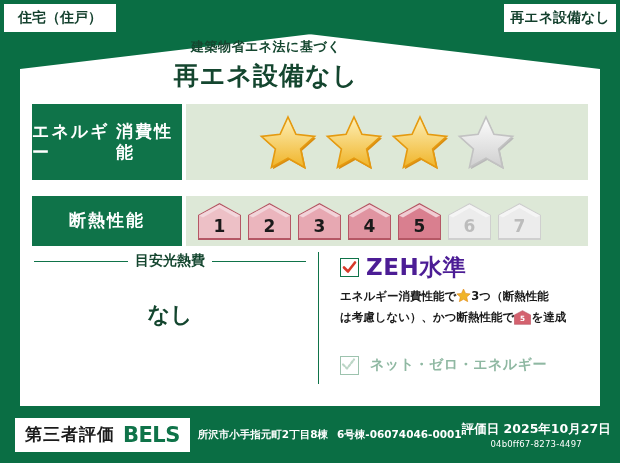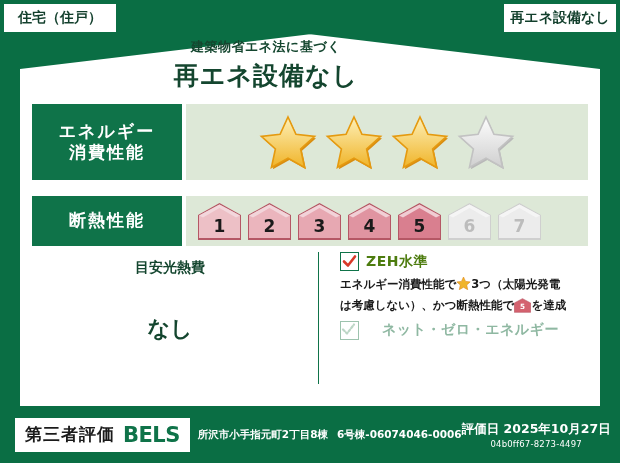--- a/index.html
+++ b/index.html
@@ -87,21 +87,21 @@
   }
   .row-energy { top: 104px; height: 76px; }
   .row-insul  { top: 196px; height: 50px; }
 
   .row-key {
     width: 150px;
     background: #0f7349;
     color: #ffffff;
     font-weight: bold;
     display: flex;
-    flex-direction: column;
+    flex-direction: row;
     align-items: center;
     justify-content: center;
     line-height: 1.25;
     font-size: 17px;
     letter-spacing: 2px;
     flex: none;
   }
   .row-val {
     flex: 1;
     margin-left: 4px;
@@ -138,21 +138,20 @@
   .cost-block {
     position: absolute;
     left: 34px; top: 252px;
     width: 272px;
     text-align: center;
   }
   .cost-head {
     display: flex; align-items: center; gap: 7px;
     color: #14462f; font-weight: bold; font-size: 14px;
     justify-content: center;
-    flex-direction: column;
   }
   .cost-head .rule { flex: 1; height: 1px; background: #0f7349; }
   .cost-value {
     margin-top: 30px;
     font-size: 22px;
     font-weight: bold;
     color: #14462f;
   }
 
   .divider-v {
@@ -169,36 +168,36 @@
   }
   .zeh-head { display: flex; align-items: center; gap: 7px; }
   .chk {
     width: 19px; height: 19px;
     border: 1.6px solid #0f7349;
     background: #fff;
     position: relative; flex: none;
   }
   .chk svg { position: absolute; left: 1px; top: 1px; }
   .zeh-title {
-    font-size: 14px; font-weight: bold; color: #4d7c0f;
+    font-size: 23px; font-weight: bold; color: #4c1d95;
     letter-spacing: .5px;
   }
   .zeh-desc {
     margin-top: 5px;
     font-size: 11.5px;
     line-height: 1.55;
     color: #1a1a1a;
     font-weight: bold;
   }
   .inline-star { display:inline-block; vertical-align:-3px; }
   .inline-house { display:inline-block; vertical-align:-4px; }
 
   .zeh-sub {
-    margin-top: 2px;
-    display: flex; align-items: center; gap: 23px;
+    margin-top: 25px;
+    display: flex; align-items: center; gap: 11px;
   }
   .chk-off {
     width: 19px; height: 19px;
     border: 1.6px solid #9dc3ae;
     background: #fff; position: relative; flex:none;
   }
   .zeh-sub-label {
     font-size: 14px; color: #8fb8a2; font-weight: bold; letter-spacing: .5px;
   }
 
@@ -385,21 +384,21 @@
       <span class="chk">
         <svg width="15" height="15" viewBox="0 0 15 15">
           <path d="M2 7.5 L6 11.5 L13 2.5" stroke="#d83a2a" stroke-width="2.6" fill="none" stroke-linecap="round" stroke-linejoin="round"></path>
         </svg>
       </span>
       <span class="zeh-title">ZEH水準</span>
     </div>
     <div class="zeh-desc">
       <span>エネルギー消費性能で</span><span class="inline-star"><svg width="15" height="15" viewBox="0 0 24 24">
             <polygon points="12,1.6 15.2,8.6 22.6,9.4 17.1,14.4 18.7,21.8 12,18 5.3,21.8 6.9,14.4 1.4,9.4 8.8,8.6" fill="#f0b429" stroke="#e08a1a" stroke-width="1"></polygon>
-          </svg></span><span>3つ（太陽光発電</span><br>
+          </svg></span><span>3つ（断熱性能</span><br>
       <span>は考慮しない）、かつ断熱性能で</span><span class="inline-house"><svg width="17" height="15" viewBox="0 0 47 40">
             <polygon points="1,39 1,13 23.5,1 46,13 46,39" fill="#d4626f" stroke="#b04a58" stroke-width="1.5"></polygon>
             <text x="23.5" y="31" font-size="20" font-weight="bold" fill="#ffffff" text-anchor="middle" font-family="DejaVu Sans, sans-serif">5</text>
           </svg></span><span>を達成</span>
     </div>
     <div class="zeh-sub">
       <span class="chk-off">
         <svg width="15" height="15" viewBox="0 0 15 15">
           <path d="M2 7.5 L6 11.5 L13 2.5" stroke="#bcd6c6" stroke-width="2.2" fill="none" stroke-linecap="round" stroke-linejoin="round" stroke-dasharray="2.2 2"></path>
         </svg>
@@ -407,21 +406,21 @@
       <span class="zeh-sub-label">ネット・ゼロ・エネルギー</span>
     </div>
   </div>
 
   <div class="footer">
     <div class="bels-chip">
       <span class="bels-jp">第三者評価</span>
       <span class="bels-en">BELS</span>
     </div>
     <div class="addr">
-      <span>所沢市小手指元町2丁目8棟</span><span class="lot">6号棟-06074046-0006</span>
+      <span>所沢市小手指元町2丁目8棟</span><span class="lot">6号棟-06074046-0001</span>
     </div>
     <div class="eval">
       <div class="eval-date">
         <span>評価日</span>
         <span>2025年10月27日</span>
       </div>
       <div class="eval-id">04b0ff67-8273-4497</div>
     </div>
   </div>
 

